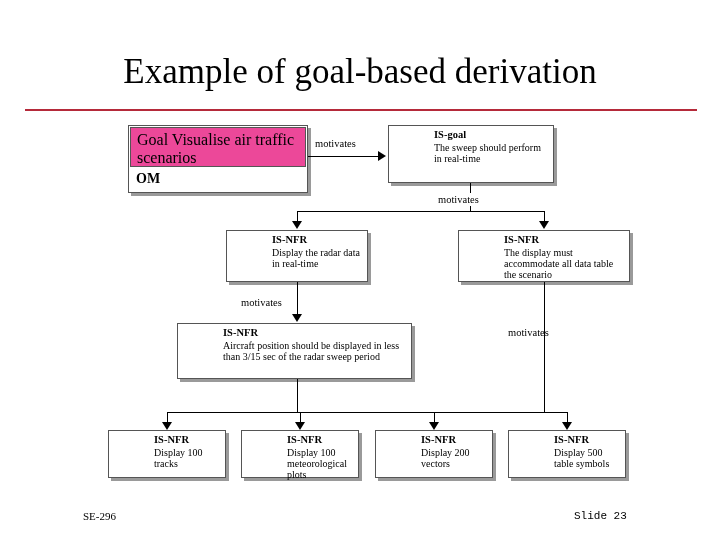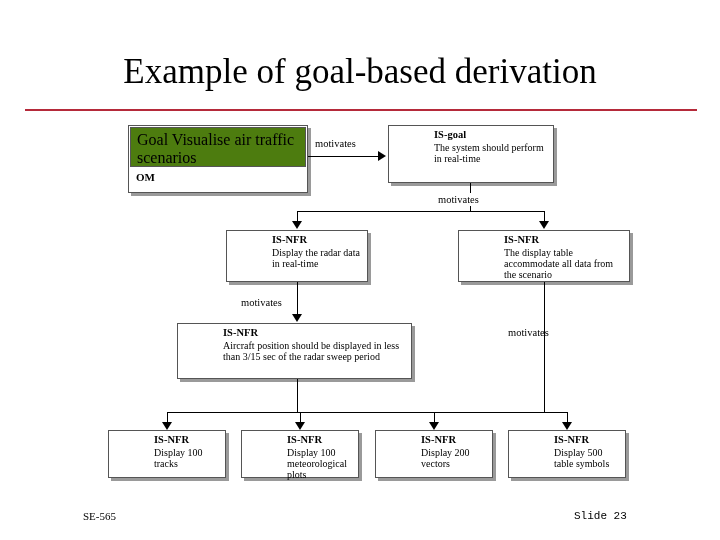--- a/index.html
+++ b/index.html
@@ -73,28 +73,28 @@
     position: absolute;
     box-sizing: border-box;
     border: 1px solid #555555;
     background: #ffffff;
     box-shadow: 3px 3px 0 0 #9a9a9a;
   }
   .goal-inner {
     position: absolute;
     box-sizing: border-box;
     border: 1px solid #555555;
-    background: #4d7c0f;
+    background: #ec4899;
     padding: 3px 5px 2px 6px;
   }
   .goal-om {
     position: absolute;
     font-family: "Liberation Serif", serif;
     font-weight: bold;
-    font-size: 11px;
+    font-size: 14px;
     color: #000000;
   }
   .lbl {
     position: absolute;
     font-family: "Liberation Serif", serif;
     font-size: 10.5px;
     color: #000000;
     white-space: nowrap;
   }
   .conn {
@@ -150,40 +150,40 @@
       <span class="bdy">Visualise air traffic scenarios</span>
     </div>
     <div class="goal-om" style="left:136px; top:56px;">OM</div>
 
     <div class="lbl" style="left:315px; top:23px;">motivates</div>
     <div class="conn" style="left:308px; top:41px; width:70px; height:1px;"></div>
     <div class="arrow-right" style="left:378px; top:36px;"></div>
 
     <div class="node shadow" style="left:388px; top:10px; width:166px; height:58px;">
       <span class="hdr">IS-goal</span>
-      <span class="bdy">The system should perform in real-time</span>
+      <span class="bdy">The sweep should perform in real-time</span>
     </div>
 
     <div class="lbl" style="left:438px; top:79px;">motivates</div>
     <div class="conn" style="left:470px; top:68px; width:1px; height:10px;"></div>
     <div class="conn" style="left:297px; top:96px; width:247px; height:1px;"></div>
     <div class="conn" style="left:470px; top:91px; width:1px; height:6px;"></div>
     <div class="conn" style="left:297px; top:96px; width:1px; height:12px;"></div>
     <div class="arrow-down" style="left:292px; top:106px;"></div>
     <div class="conn" style="left:544px; top:96px; width:1px; height:12px;"></div>
     <div class="arrow-down" style="left:539px; top:106px;"></div>
 
     <div class="node shadow" style="left:226px; top:115px; width:142px; height:52px;">
       <span class="hdr">IS-NFR</span>
       <span class="bdy">Display the radar data in real-time</span>
     </div>
 
     <div class="node shadow" style="left:458px; top:115px; width:172px; height:52px;">
       <span class="hdr">IS-NFR</span>
-      <span class="bdy">The display table accommodate all data from the scenario</span>
+      <span class="bdy">The display must accommodate all data table the scenario</span>
     </div>
 
     <div class="lbl" style="left:241px; top:182px;">motivates</div>
     <div class="conn" style="left:297px; top:167px; width:1px; height:35px;"></div>
     <div class="arrow-down" style="left:292px; top:199px;"></div>
 
     <div class="node shadow" style="left:177px; top:208px; width:235px; height:56px;">
       <span class="hdr">IS-NFR</span>
       <span class="bdy">Aircraft position should be displayed in less than 3/15 sec of the radar sweep period</span>
     </div>
@@ -217,16 +217,16 @@
       <span class="bdy">Display 200 vectors</span>
     </div>
 
     <div class="node shadow" style="left:508px; top:315px; width:118px; height:48px;">
       <span class="hdr">IS-NFR</span>
       <span class="bdy">Display 500 table symbols</span>
     </div>
 
   </div>
 
-  <div class="footer-left">SE-565</div>
+  <div class="footer-left">SE-296</div>
   <div class="footer-right">Slide  23</div>
 
 </div>
 
 </body></html>

